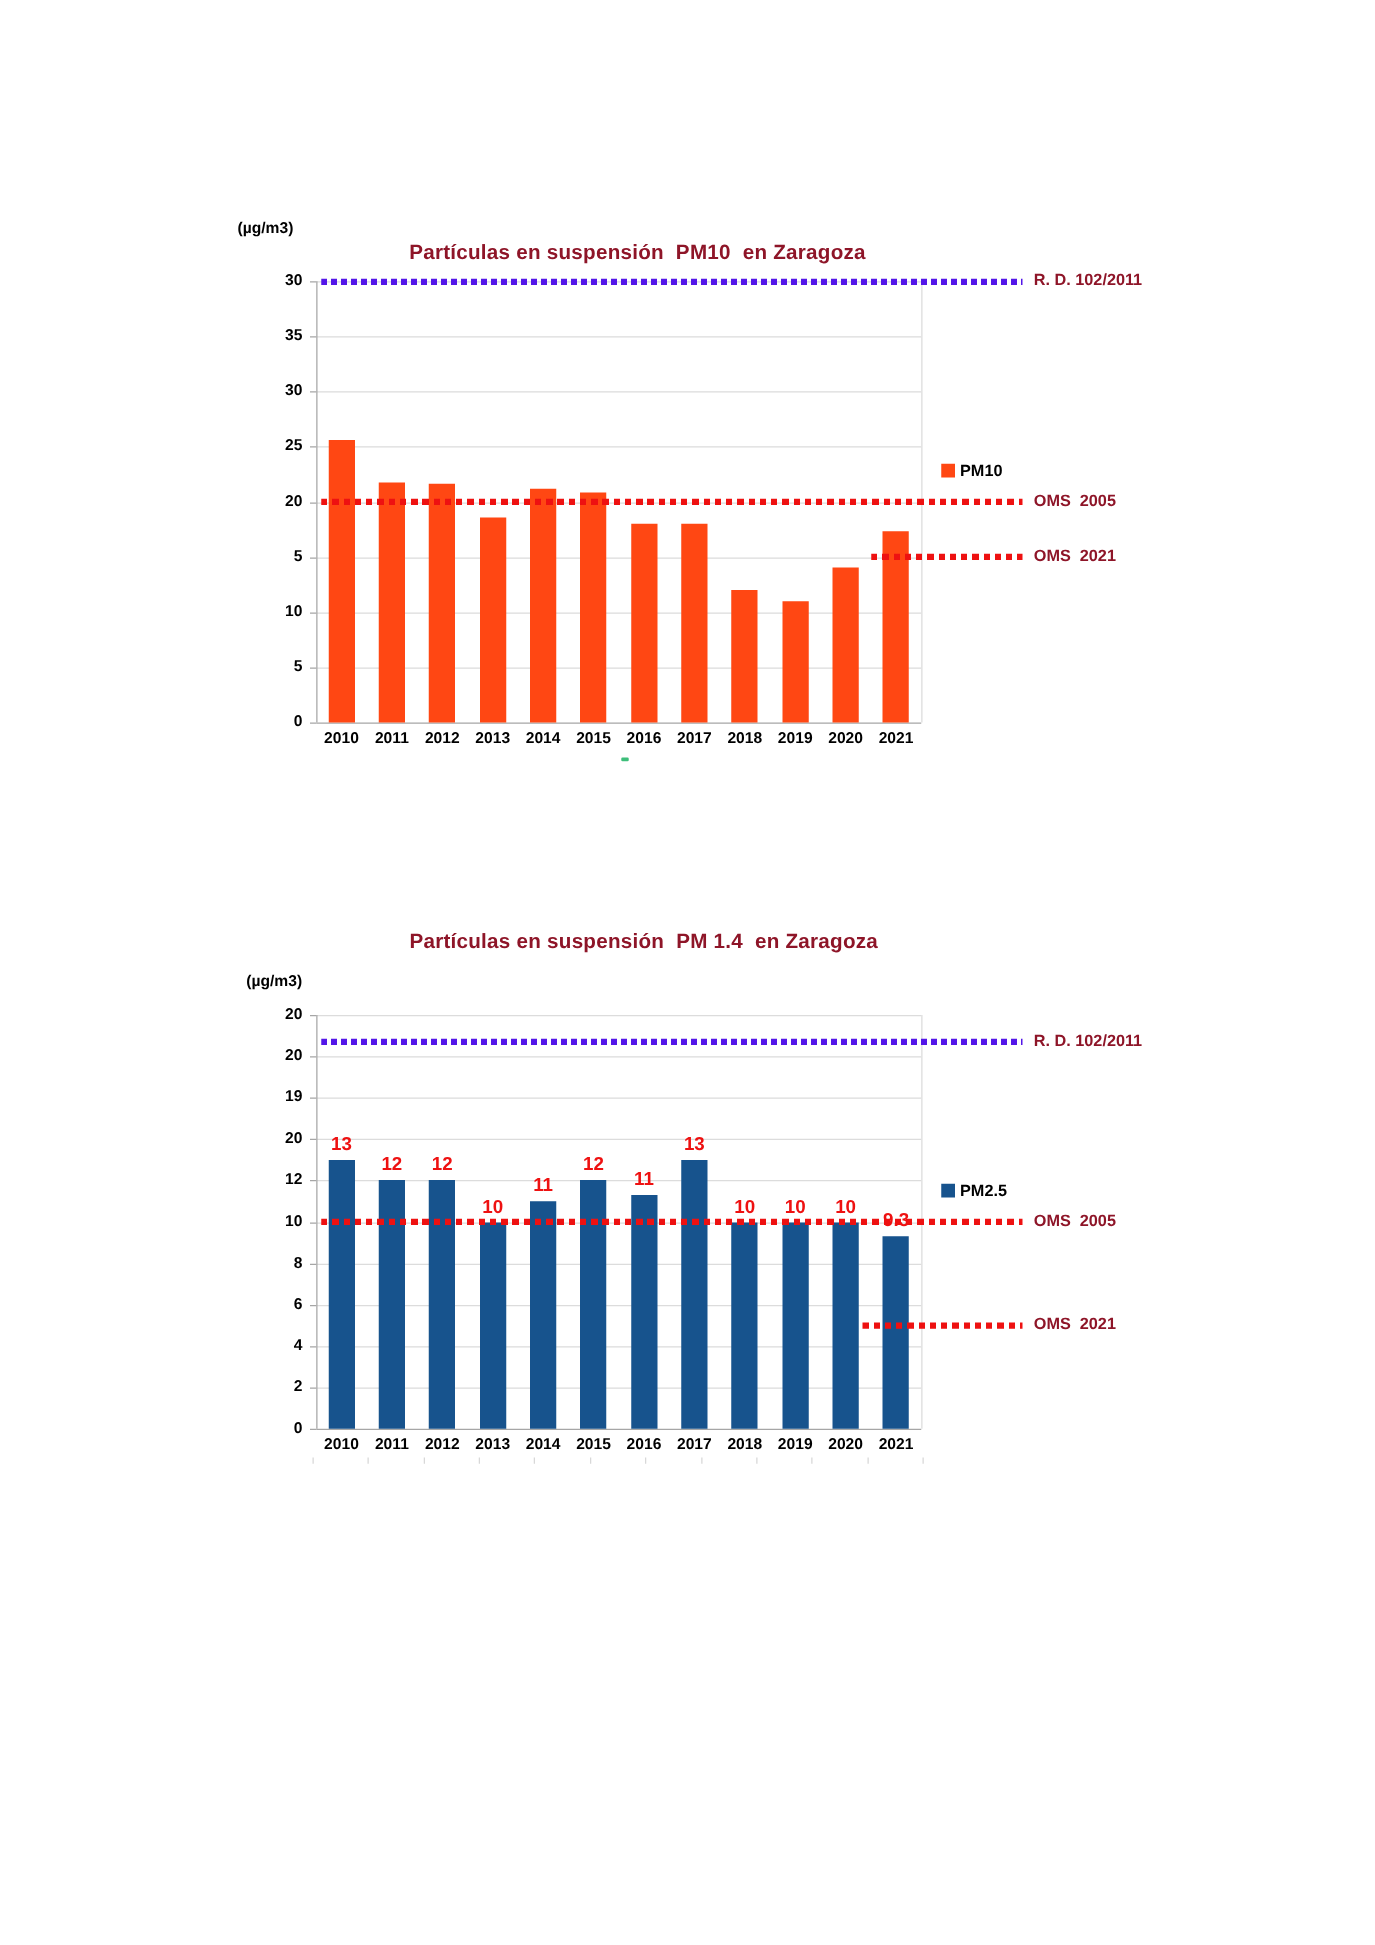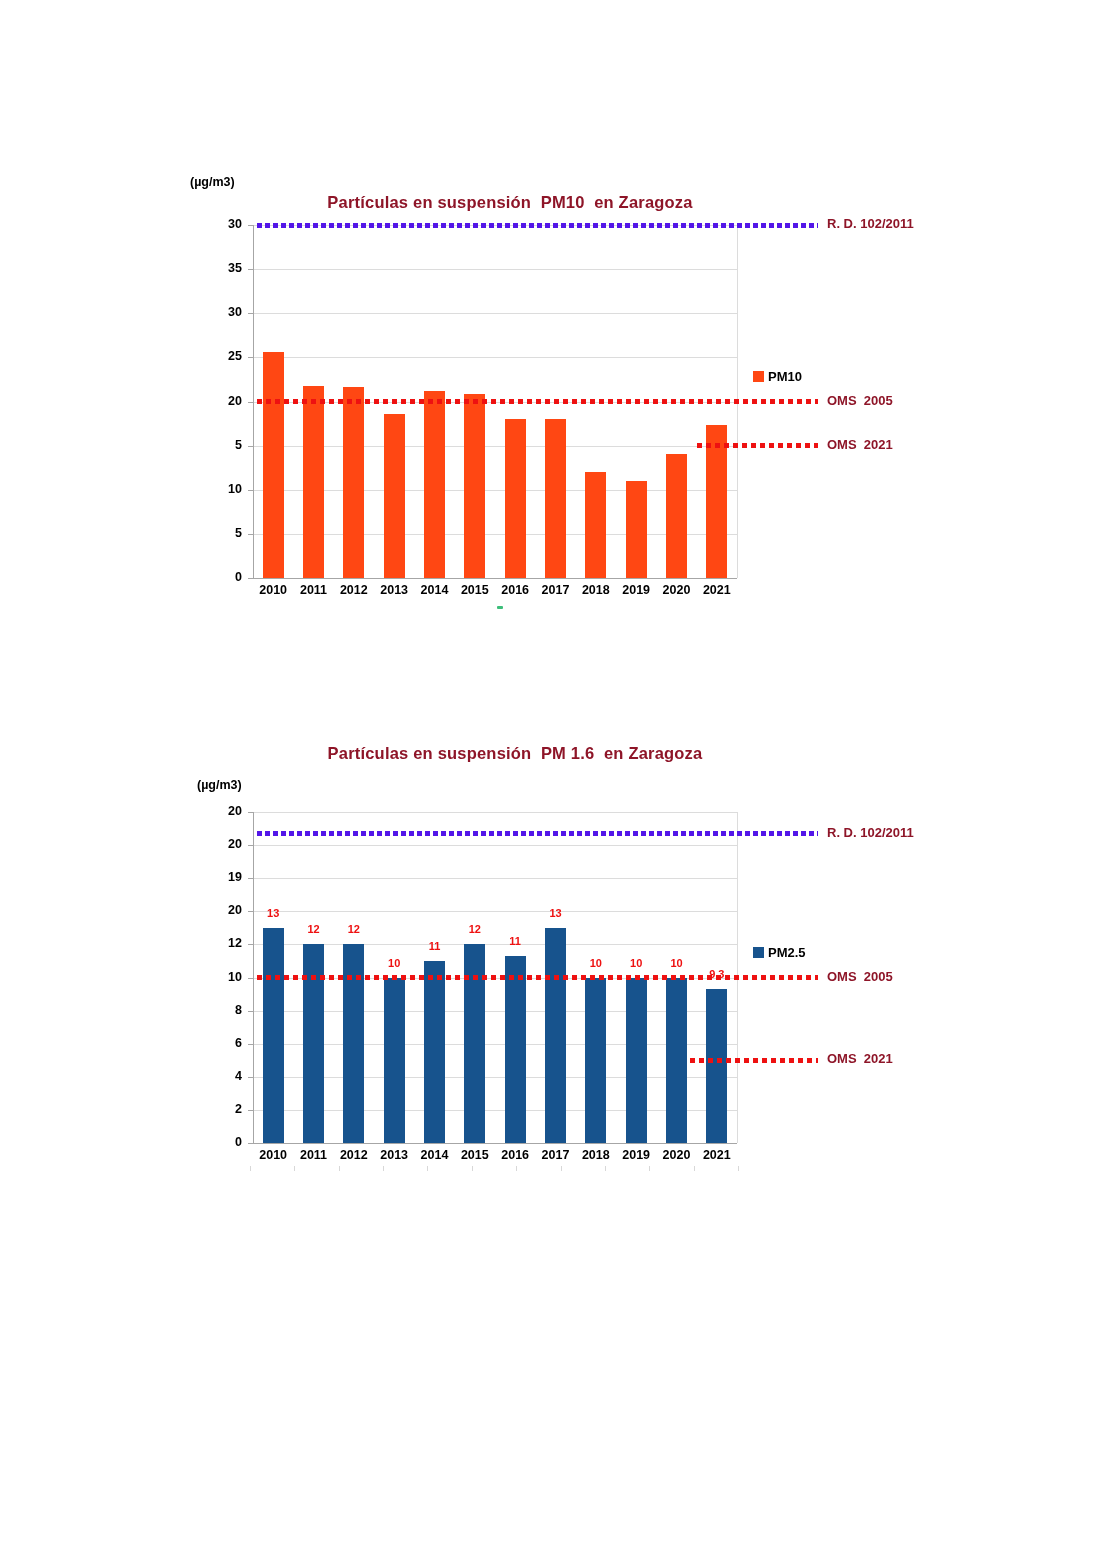--- a/index.html
+++ b/index.html
@@ -9,21 +9,21 @@
   }
   .layer{position:absolute; inset:0;}
   .unit{position:absolute; font-size:12.5px; color:#000;}
   .title{position:absolute; font-size:16.5px; color:#8E1528; white-space:pre; text-align:center; letter-spacing:.2px;}
   .gridline{position:absolute; height:1px; background:#DCDCDC;}
   .axisline{position:absolute; background:#A6A6A6;}
   .ytick{position:absolute; height:1px; width:5px; background:#A6A6A6;}
   .ylabel{position:absolute; width:52px; text-align:right; font-size:12.5px; color:#000;}
   .xlabel{position:absolute; width:46px; text-align:center; font-size:12.5px; color:#000;}
   .bar{position:absolute;}
-  .datalabel{position:absolute; width:46px; text-align:center; font-size:11px;}
+  .datalabel{position:absolute; width:46px; text-align:center; font-size:15px;}
   .refline{position:absolute; height:5px;}
   .reflabel{position:absolute; font-size:13px; color:#8E1528; white-space:pre;}
   .legend{position:absolute; display:flex; align-items:center; gap:4px;}
   .legend .swatch{width:11px; height:11px; display:inline-block;}
   .legend .ltext{font-size:13px; color:#000;}
   .boundary-tick{position:absolute; width:1px; height:5px; background:#D8D8D8;}
   .green-mark{position:absolute; left:497px; top:606px; width:6px; height:3px; border-radius:1px;}
 </style>
 </head>
 <body>
@@ -94,21 +94,21 @@
         <div class="refline" style="left: 697px; top: 443.125px; width: 121px; background-image: repeating-linear-gradient(90deg, rgb(238, 17, 17) 0px, rgb(238, 17, 17) 5px, transparent 5px, transparent 9px);"></div>
         <div class="reflabel" style="left: 827px; top: 436.625px;">OMS  2021</div>
         <div class="legend" style="left: 753px; top: 369px;">
           <span class="swatch" style="background: rgb(255, 71, 19);"></span>
           <span class="ltext">PM10</span>
         </div>
       </div>
   </section>
 
   <section>
-    <div class="title" style="left:185px; top:744px; width:660px;">Partículas en suspensión  PM 1.6  en Zaragoza</div>
+    <div class="title" style="left:185px; top:744px; width:660px;">Partículas en suspensión  PM 1.4  en Zaragoza</div>
     <div class="unit" style="left:197px; top:778px;">(µg/m3)</div>
     <div class="layer" id="plot1">
         <div class="ylabel" style="left: 190px; top: 1135px;">0</div>
         <div class="ytick" style="left: 248px; top: 1143px;"></div>
         <div class="gridline" style="left: 253px; top: 1109.9px; width: 484px;"></div>
         <div class="ylabel" style="left: 190px; top: 1101.9px;">2</div>
         <div class="ytick" style="left: 248px; top: 1109.9px;"></div>
         <div class="gridline" style="left: 253px; top: 1076.8px; width: 484px;"></div>
         <div class="ylabel" style="left: 190px; top: 1068.8px;">4</div>
         <div class="ytick" style="left: 248px; top: 1076.8px;"></div>

